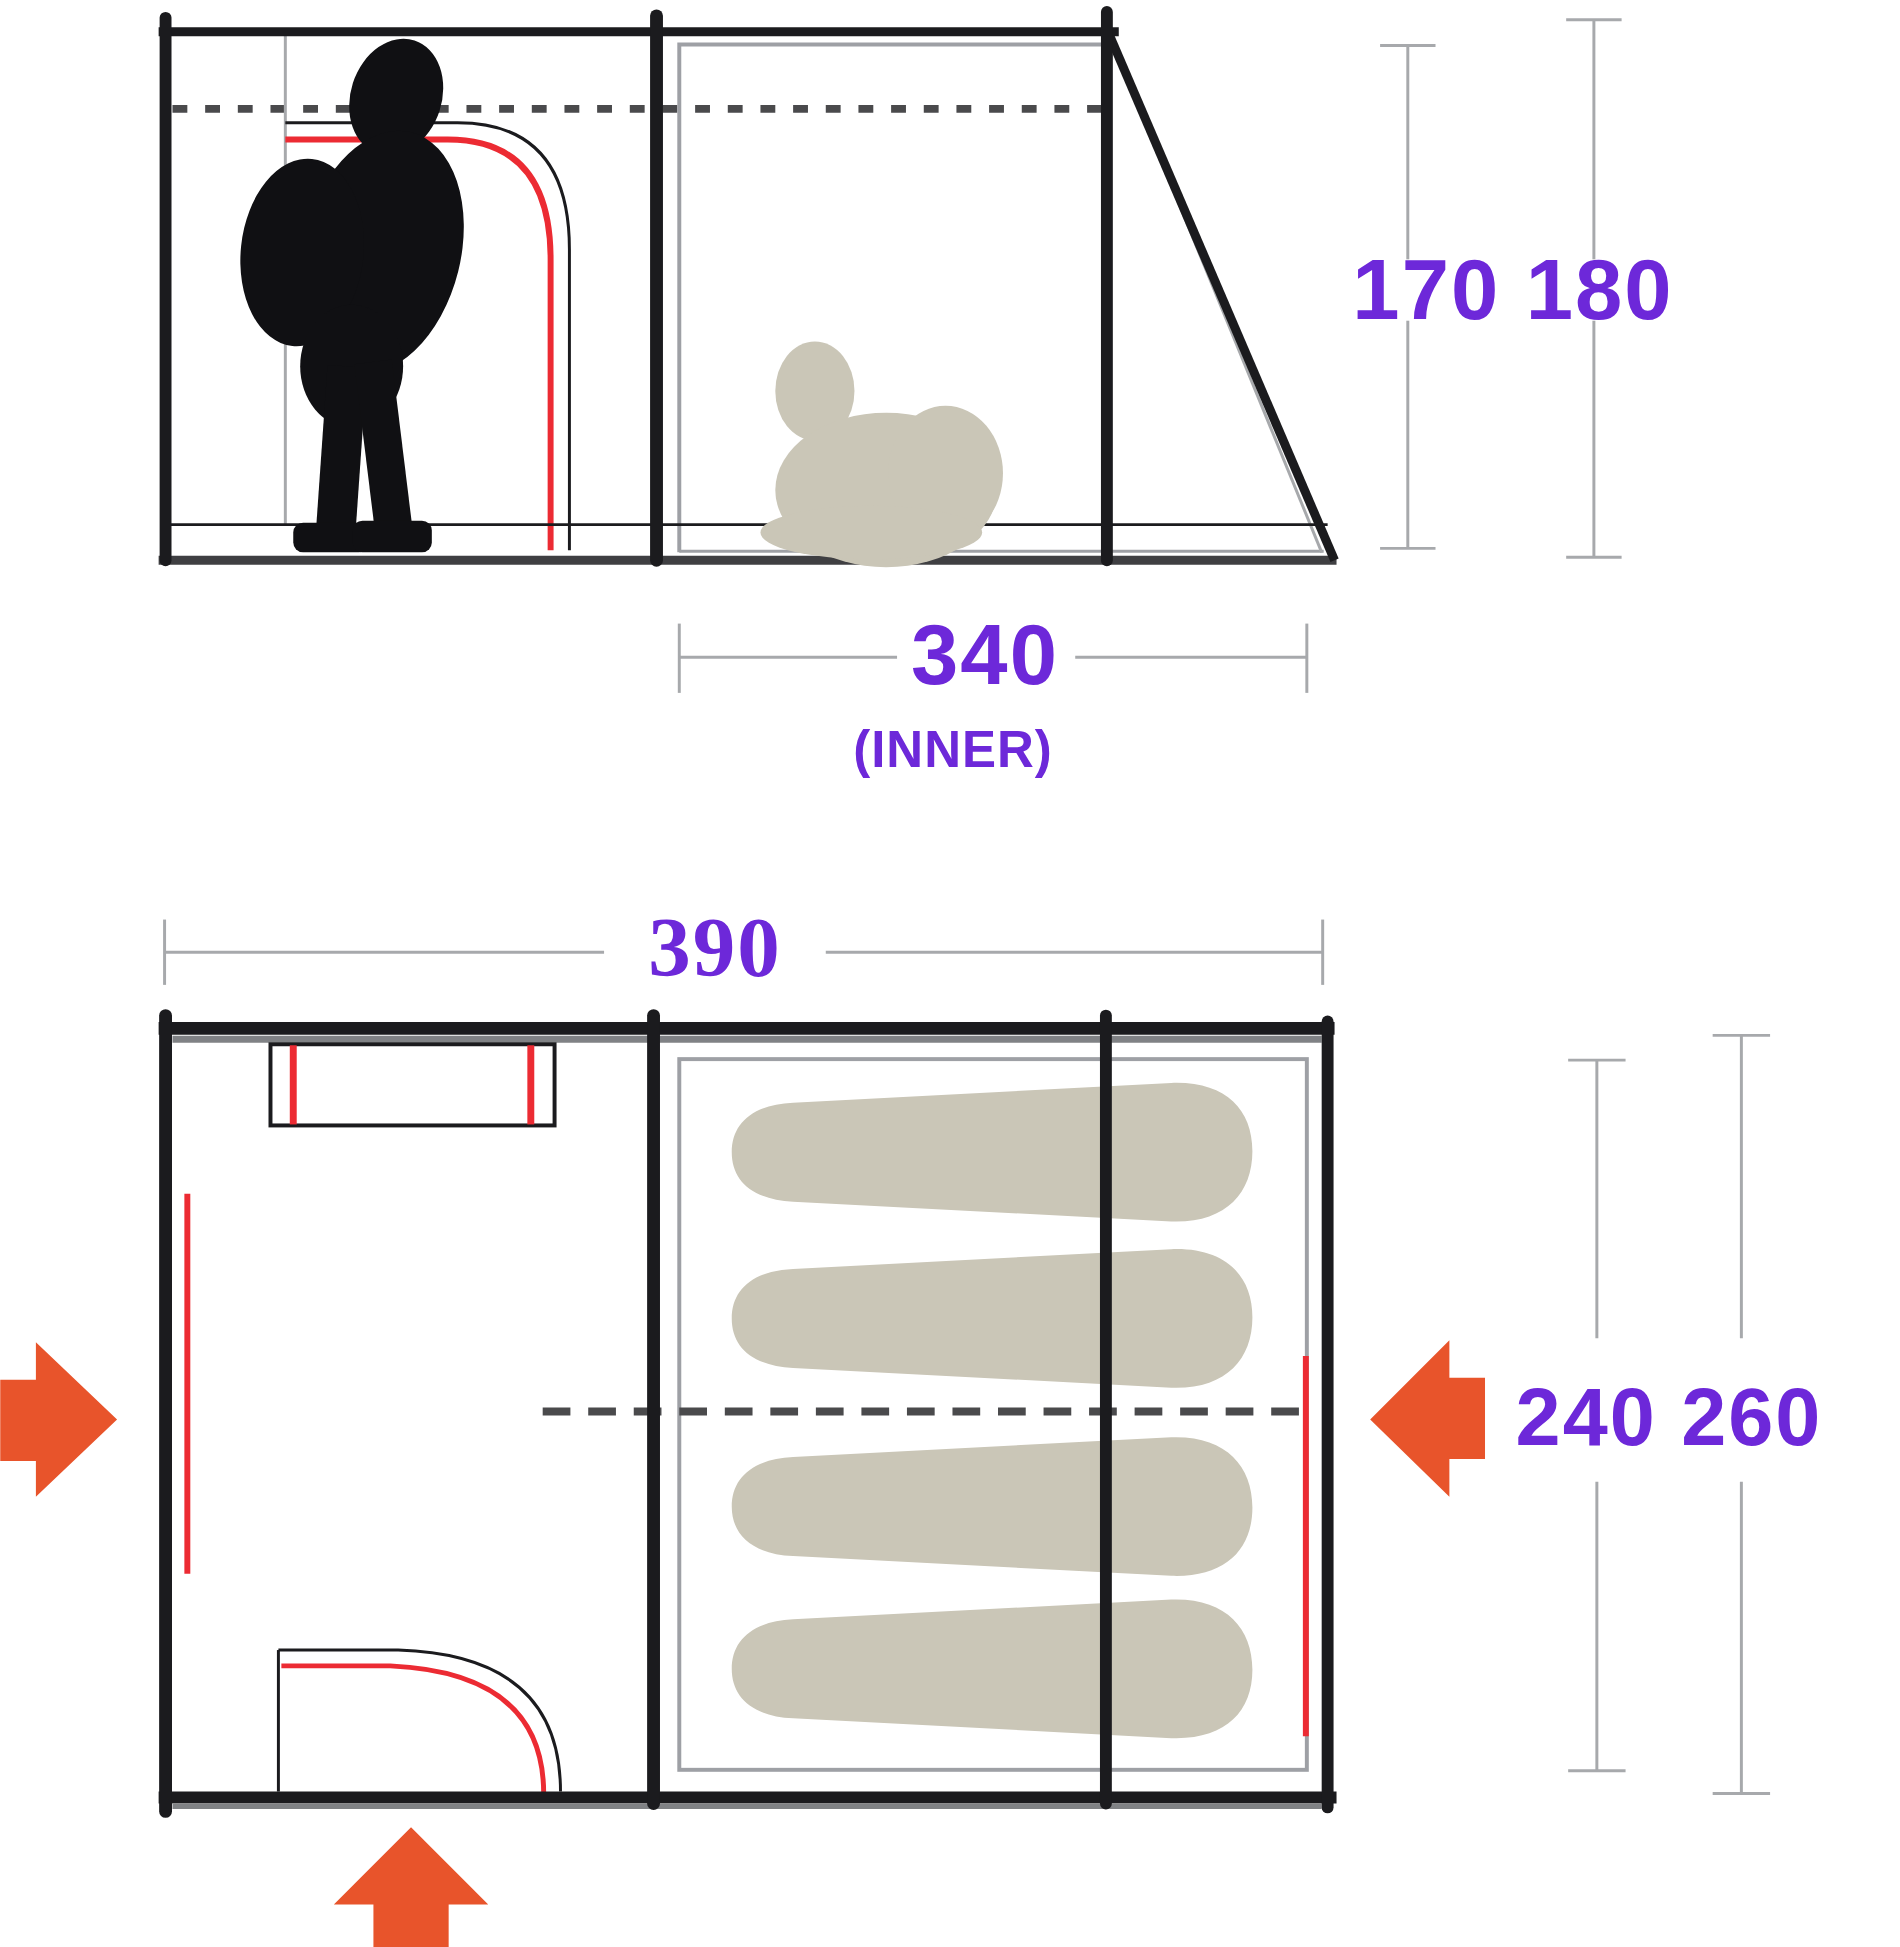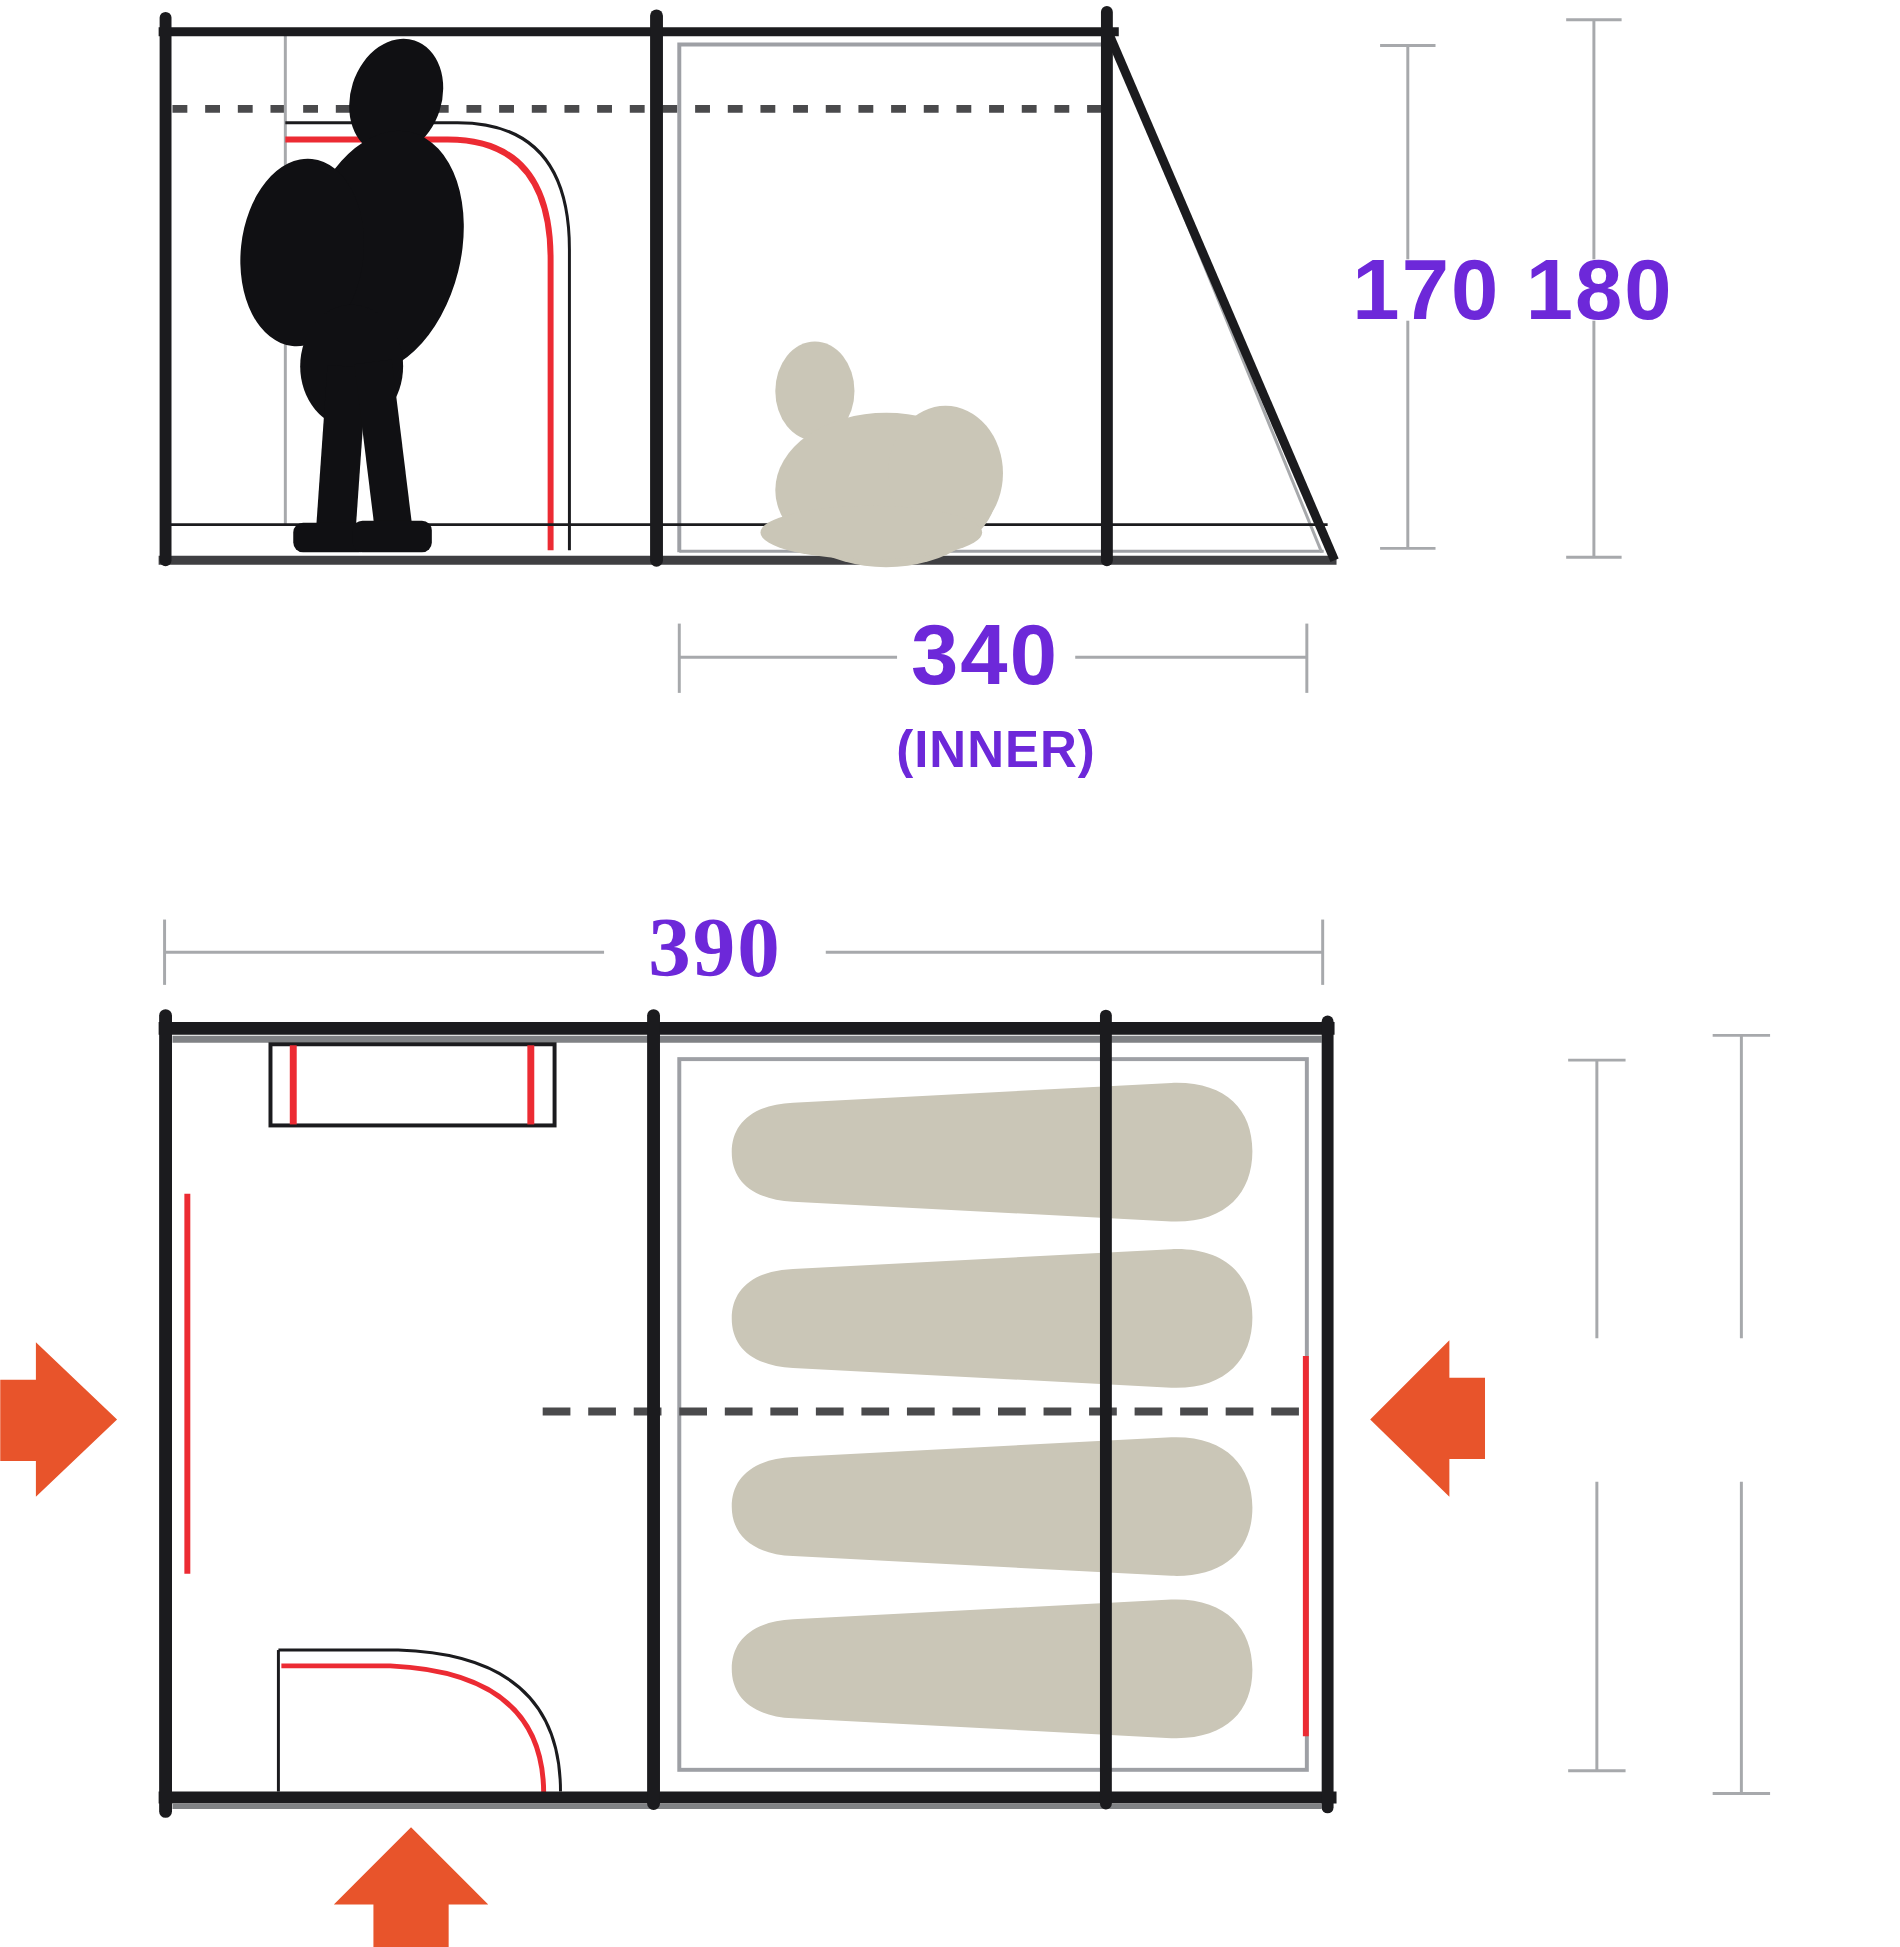--- a/index.html
+++ b/index.html
@@ -142,21 +142,22 @@
       <line x1="1730" y1="1812" x2="1788" y2="1812"></line>
     </g>
 
     <polygon points="0,1394 36,1394 36,1356 118,1434 36,1512 36,1476 0,1476" fill="#E8542B"></polygon>
     <polygon points="1500,1392 1464,1392 1464,1354 1384,1434 1464,1512 1464,1474 1500,1474" fill="#E8542B"></polygon>
     <polygon points="415,1846 493,1924 453,1924 453,1967 377,1967 377,1924 337,1924" fill="#E8542B"></polygon>
   </svg>
 
   <div class="dim-label" style="left:985px; top:654px;">340</div>
 
-  <div class="dim-label small" style="left:996px; top:749px;">(INNER)</div>
+  <div class="dim-label small" style="left:953px; top:749px;">(INNER)</div>
 
   <div class="dim-label" style="left:1513px; top:289px;">170 180</div>
 
   <div class="dim-label" style="left:715px; top:947px;font-family:Liberation Serif, serif;">390</div>
 
+  <div class="dim-label" style="left:1669px; top:1417px; font-size:81px;">240 260</div>
 
 </div>
 
 
 </body></html>

